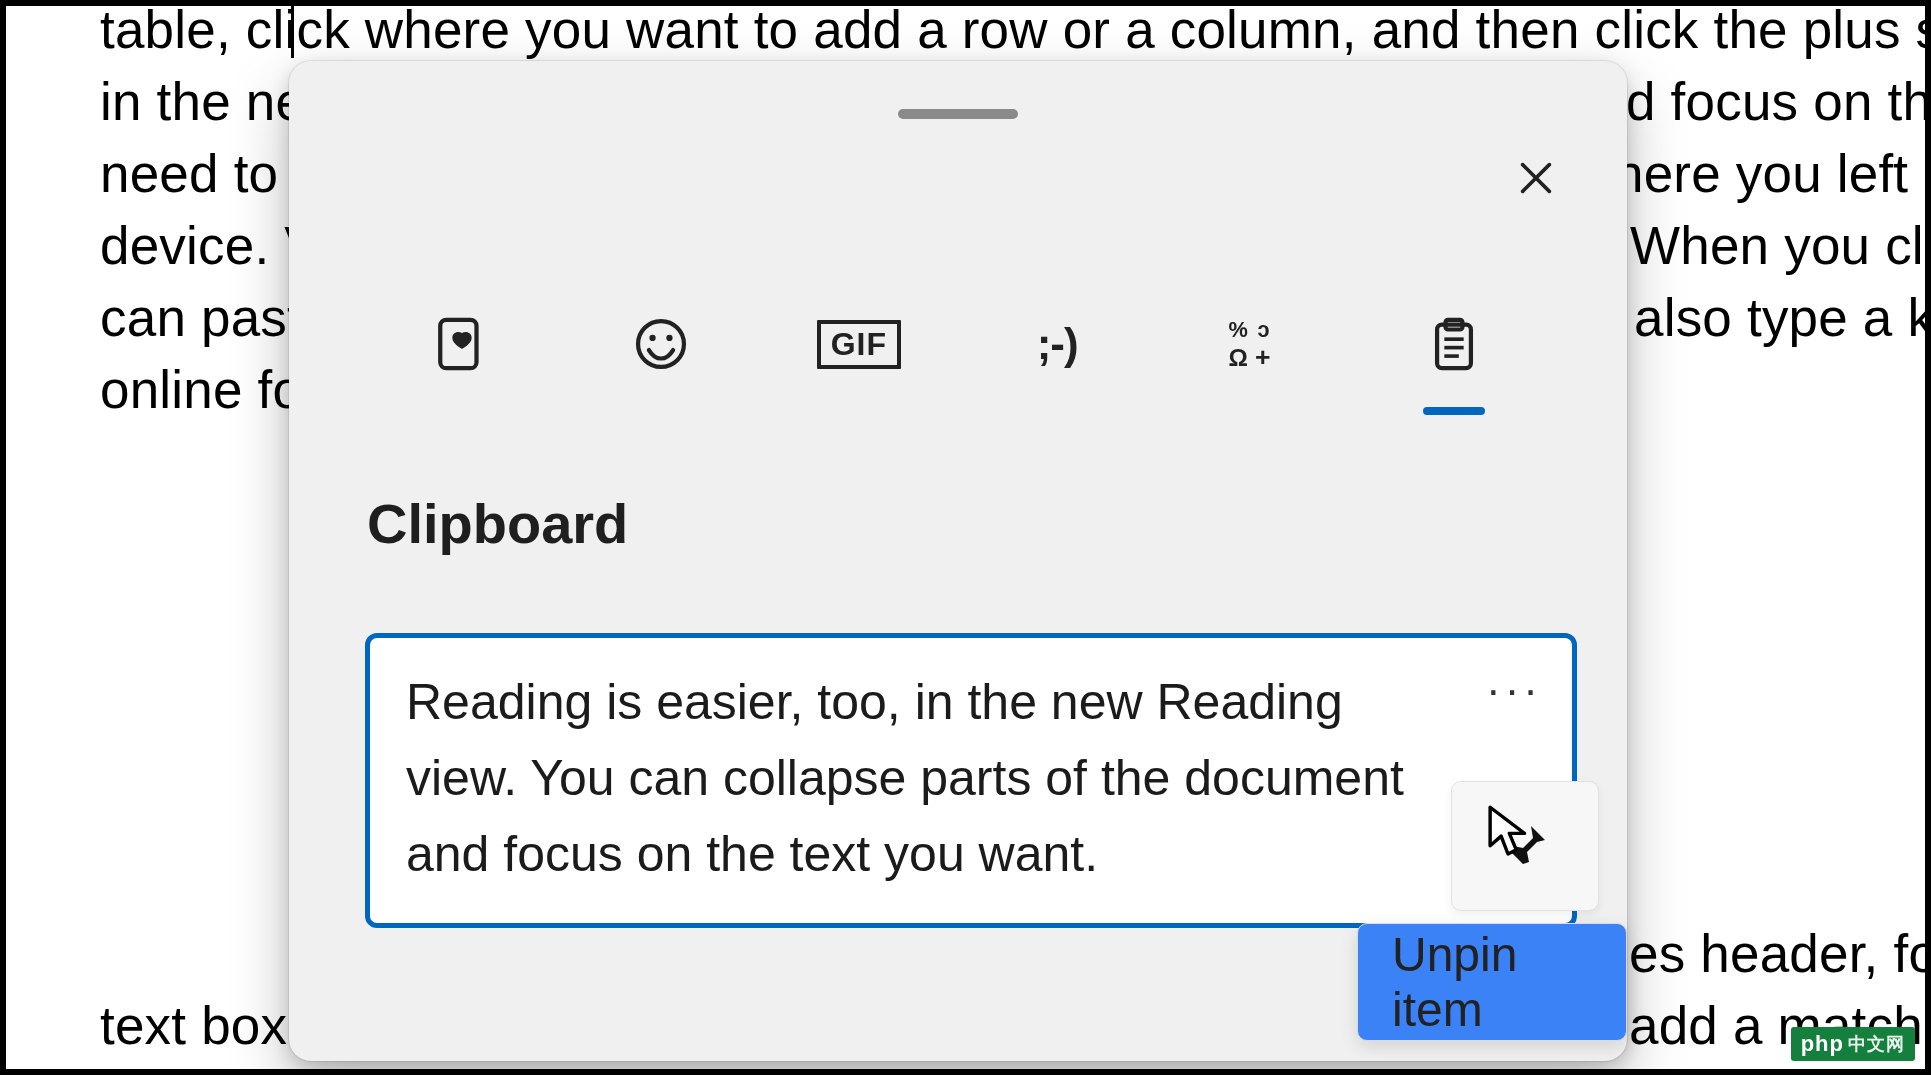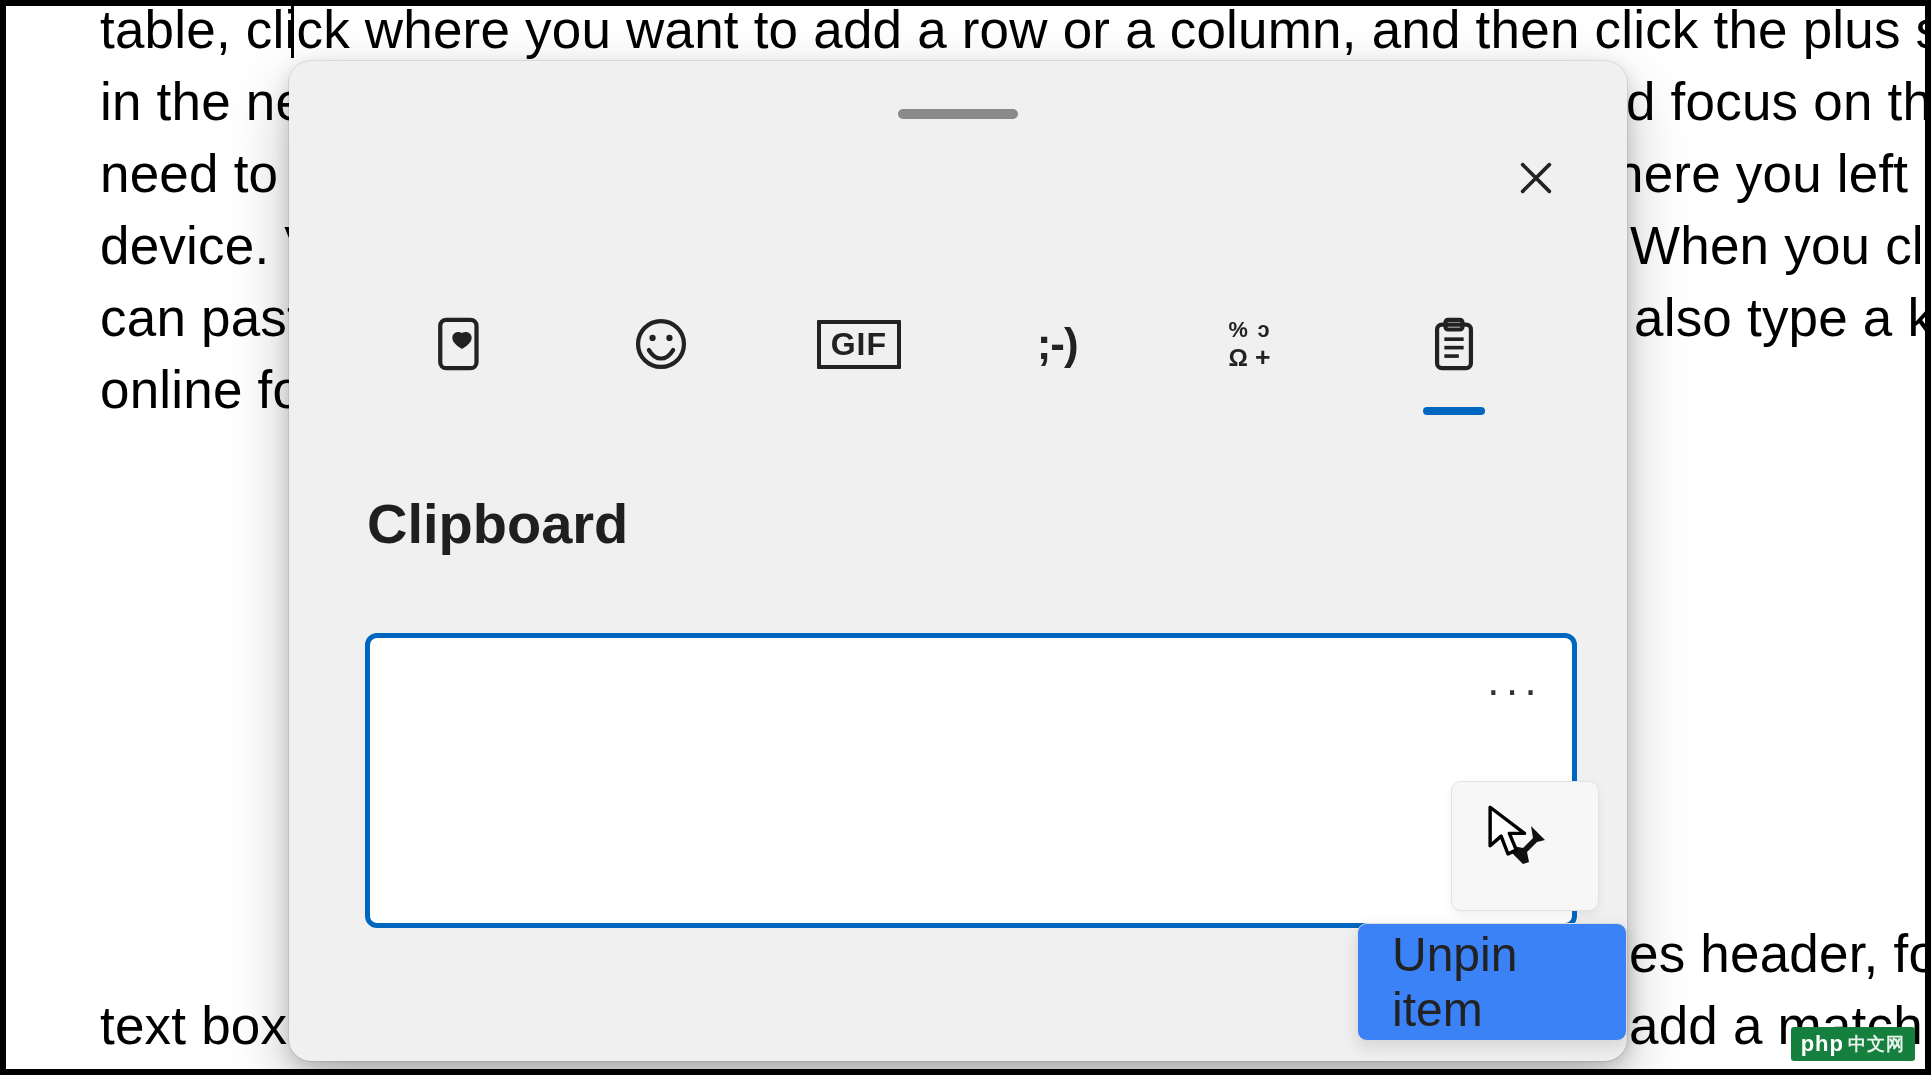--- a/index.html
+++ b/index.html
@@ -246,20 +246,21 @@
           <line x1="16" y1="20" x2="32" y2="20" stroke="#222" stroke-width="3"></line>
           <line x1="16" y1="27" x2="32" y2="27" stroke="#222" stroke-width="3"></line>
           <line x1="16" y1="34" x2="28" y2="34" stroke="#222" stroke-width="3"></line>
         </svg>
       </div>
     </div>
 
     <div class="section-title">Clipboard</div>
 
     <div class="clip-item">
+      <div class="content">Reading is easier, too, in the new Reading view. You can collapse parts of the document and focus on the text you want.</div>
       <div class="more">
         <span>···</span>
       </div>
     </div>
 
     <div class="pin-btn">
       <svg viewBox="0 0 48 48">
         <path d="M30 4l14 14-8 2-10 10 2 10-6 2-6-6L4 48l12-12-6-6 2-6 10 2 10-10z" fill="#111"></path>
       </svg>
     </div>

